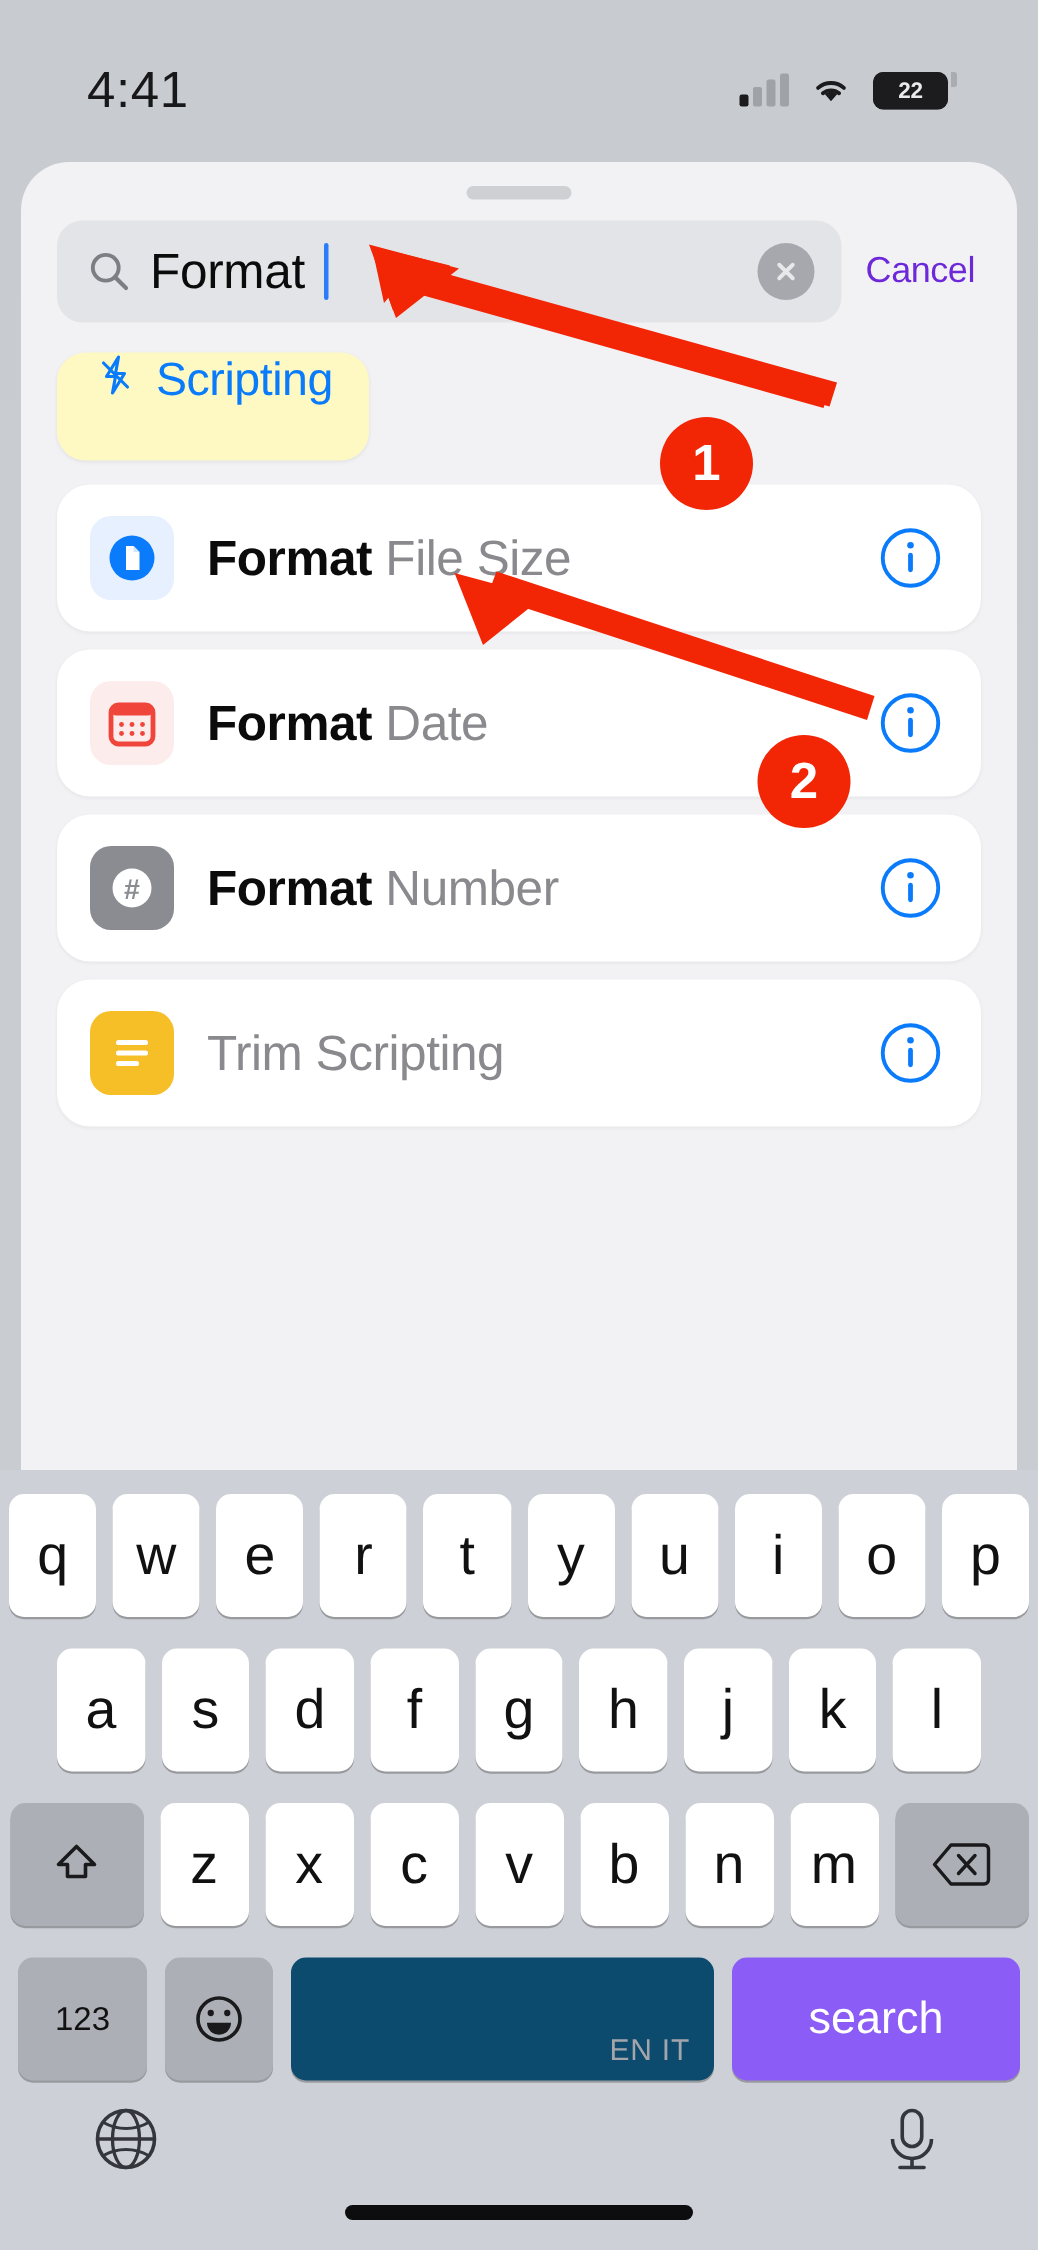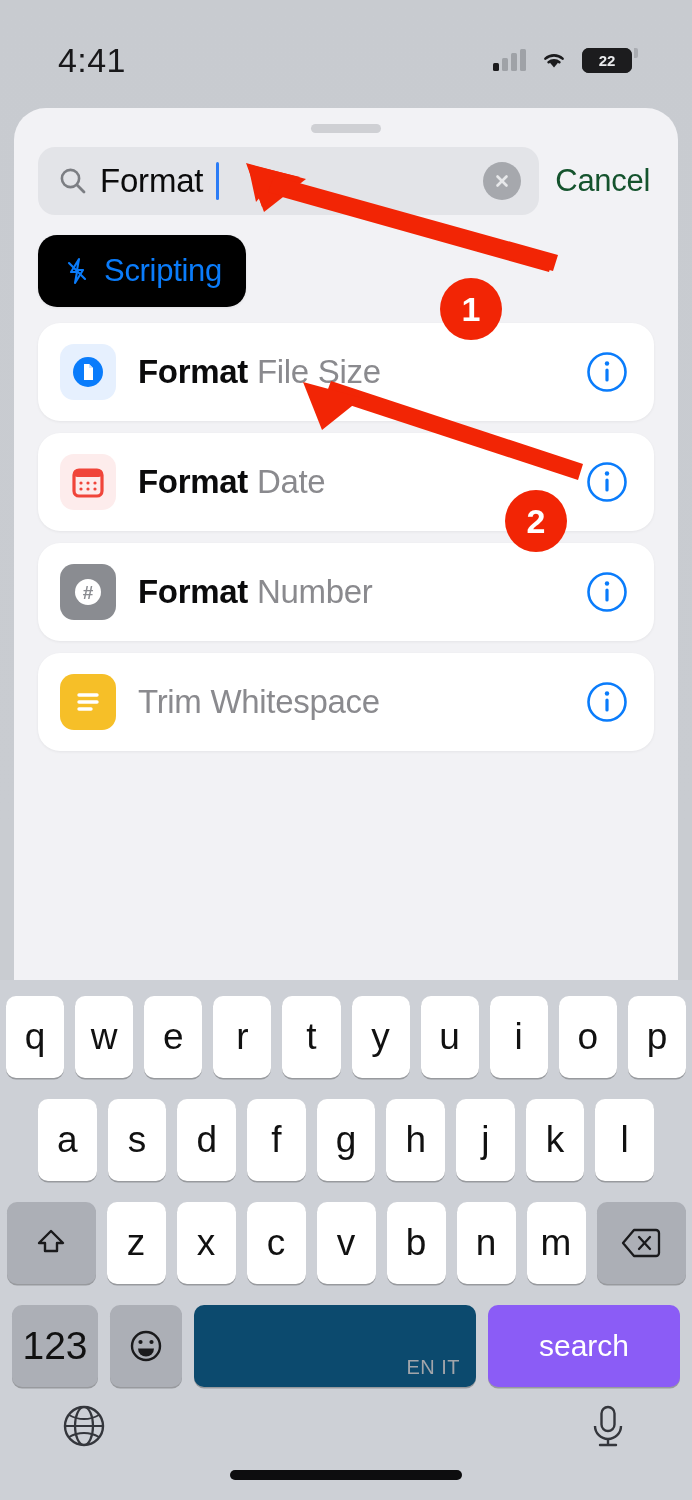--- a/index.html
+++ b/index.html
@@ -81,32 +81,32 @@
   .caret {
     width: 3px; height: 38px; background: #2b7cf6; border-radius: 2px;
     margin-left: 1px;
   }
   .clear-btn {
     position: absolute; right: 18px; top: 50%; transform: translateY(-50%);
     width: 38px; height: 38px; border-radius: 50%; background: #a6a8ad;
     display: flex; align-items: center; justify-content: center;
   }
   .cancel {
-    font-size: 31px; color: #14532d; letter-spacing: -.3px;
+    font-size: 24px; color: #6d28d9; letter-spacing: -.3px;
     padding-right: 4px; white-space: nowrap;
   }
 
   
   .chips {
     display: flex; gap: 16px; padding: 20px 0 0 24px;
     overflow: hidden; height: 96px; align-items: flex-start;
   }
   .chip {
-    flex: none; height: 72px; background: #000000; border-radius: 19px;
-    display: flex; align-items: center; gap: 12px; padding: 0 24px;
+    flex: none; height: 72px; background: #fef9c3; border-radius: 19px;
+    display: flex; gap: 12px; padding: 0 24px;
     box-shadow: 0 1px 3px rgba(0,0,0,.07);
   }
   .chip-label { font-size: 31px; color: #0a7cfb; letter-spacing: -.3px; white-space: nowrap; }
   .chip-ico { width: 30px; height: 30px; flex: none; }
 
   
   .results { padding: 12px 24px 0 24px; display: flex; flex-direction: column; gap: 12px; }
   .row {
     height: 98px; background: #fff; border-radius: 22px;
     display: flex; align-items: center; padding: 0 26px 0 22px; gap: 22px;
@@ -143,21 +143,21 @@
   .krow { display: flex; justify-content: center; gap: 11px; margin-bottom: 21px; }
   .key {
     background: #fff; border-radius: 10px;
     width: 59px; height: 82px;
     display: flex; align-items: center; justify-content: center;
     font-size: 37px; color: #111; box-shadow: 0 1.5px 0 rgba(0,0,0,.26);
   }
   .krow.r2 { padding: 0 32px; }
   .key.mod { background: #acafb6; width: 89px; }
   .krow.r4 { gap: 12px; margin-bottom: 0; padding: 0 6px; }
-  .key.num { width: 86px; font-size: 39px; background:#acafb6; }
+  .key.num { width: 86px; font-size: 22px; background:#acafb6; }
   .key.emoji { width: 72px; background:#acafb6; font-size: 36px; }
   .key.space {
     flex: 1; background: #0c4a6e; position: relative;
     display: flex; align-items: flex-end; justify-content: flex-end;
     padding: 15px 16px 8px 0;
   }
   .space-lang { font-size: 20px; color: #a2a5aa; letter-spacing: .5px; }
   .key.search-key {
     width: 192px; background: #8b5cf6; color: #fff; font-size: 30px;
   }
@@ -298,21 +298,21 @@
         <div class="row-ico ico-trim">
           <svg width="40" height="40" viewBox="0 0 40 40">
             <g stroke="#fff" stroke-width="3.4" stroke-linecap="round">
               <line x1="11" y1="13" x2="29" y2="13"></line>
               <line x1="11" y1="20" x2="29" y2="20"></line>
               <line x1="11" y1="27" x2="23" y2="27"></line>
             </g>
           </svg>
         </div>
         <div class="row-title all-grey">
-          <span></span><span>Trim Whitespace</span>
+          <span></span><span>Trim Scripting</span>
         </div>
         <svg class="info" viewBox="0 0 42 42">
           <circle cx="21" cy="21" r="18.5" stroke="#0a7cfb" stroke-width="2.6" fill="none"></circle>
           <circle cx="21" cy="12.5" r="2.2" fill="#0a7cfb"></circle>
           <rect x="19.4" y="17.5" width="3.2" height="13" rx="1.6" fill="#0a7cfb"></rect>
         </svg>
       </div>
 
     </div>
   </div>

